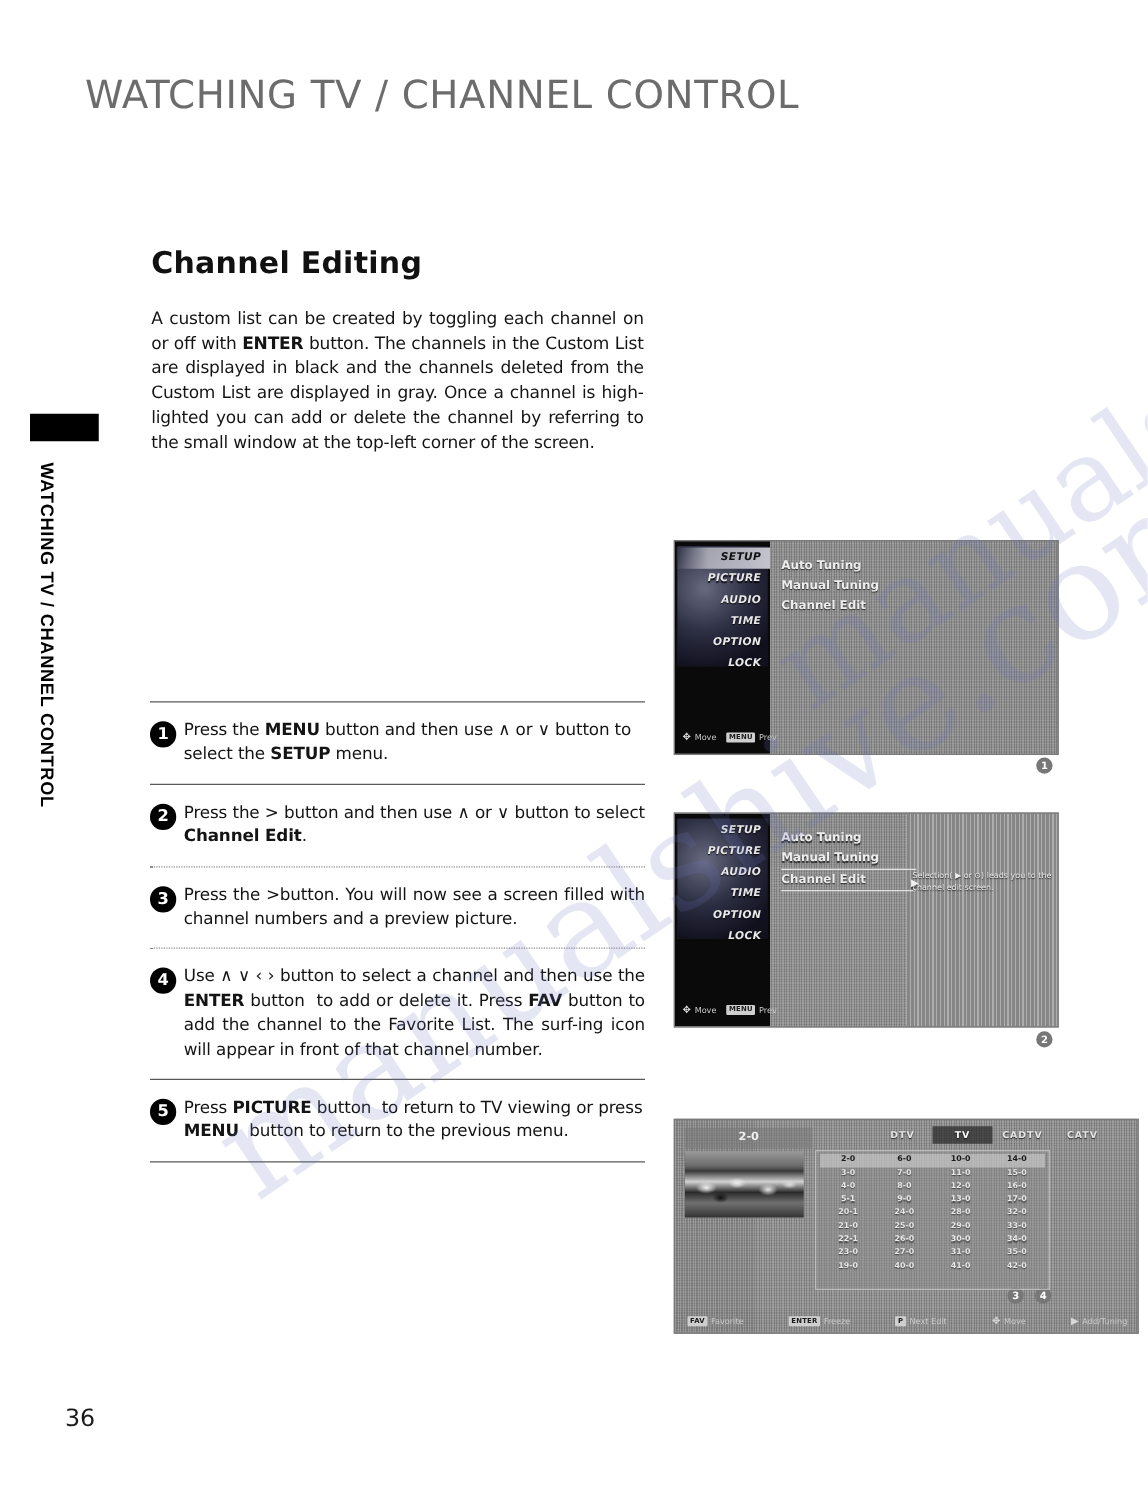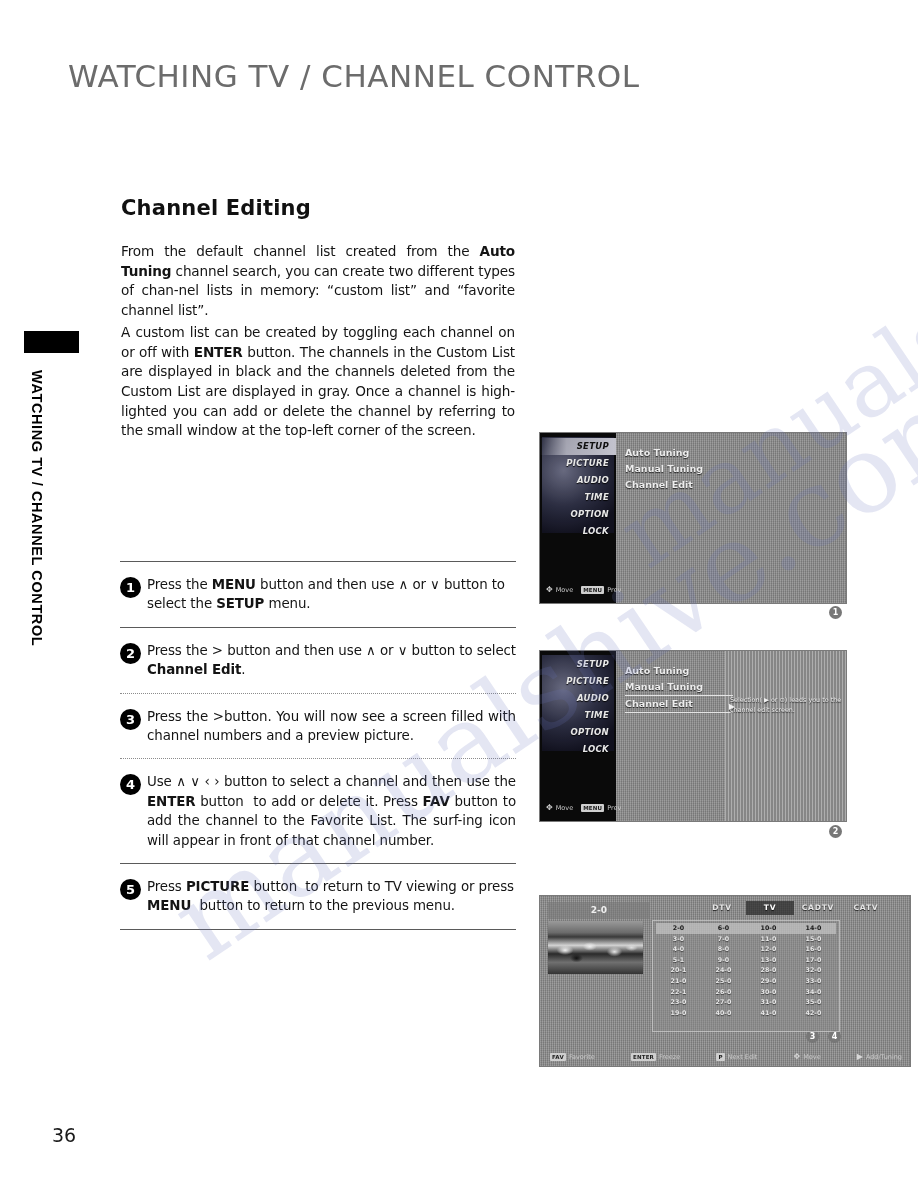--- a/index.html
+++ b/index.html
@@ -54,21 +54,21 @@
   }
 
   
   #main-col {
     position: absolute;
     left: 121px;
     top: 196px;
     width: 394px;
   }
   #section-heading {
-    font-size: 21px;
+    font-size: 24px;
     font-weight: bold;
     font-family: "DejaVu Sans", sans-serif;
     letter-spacing: 0.2px;
     margin: 0 0 22px 0;
     color: #111;
   }
   .body-para {
     font-size: 13.6px;
     line-height: 19.7px;
     text-align: justify;
@@ -420,21 +420,20 @@
 <body>
 
 <div id="page-title">WATCHING TV / CHANNEL CONTROL</div>
 
 <div id="side-tab-block"></div>
 <div id="side-tab-label">WATCHING TV / CHANNEL CONTROL</div>
 
 <div id="main-col">
   <h2 id="section-heading">Channel Editing</h2>
 
-  <p class="body-para">From the default channel list created from the <span class="b">Auto Tuning</span> channel search, you can create two different types of chan-nel lists in memory: “custom list” and “favorite channel list”.</p>
 
   <p class="body-para">A custom list can be created by toggling each channel on or off with <span class="b">ENTER</span> button. The channels in the Custom List are displayed in black and the channels deleted from the Custom List are displayed in gray. Once a channel is high-lighted you can add or delete the channel by referring to the small window at the top-left corner of the screen.</p>
 
 </div>
 
 <div id="steps">
 
   <div class="rule-solid"></div>
 
   <div class="step-row">

